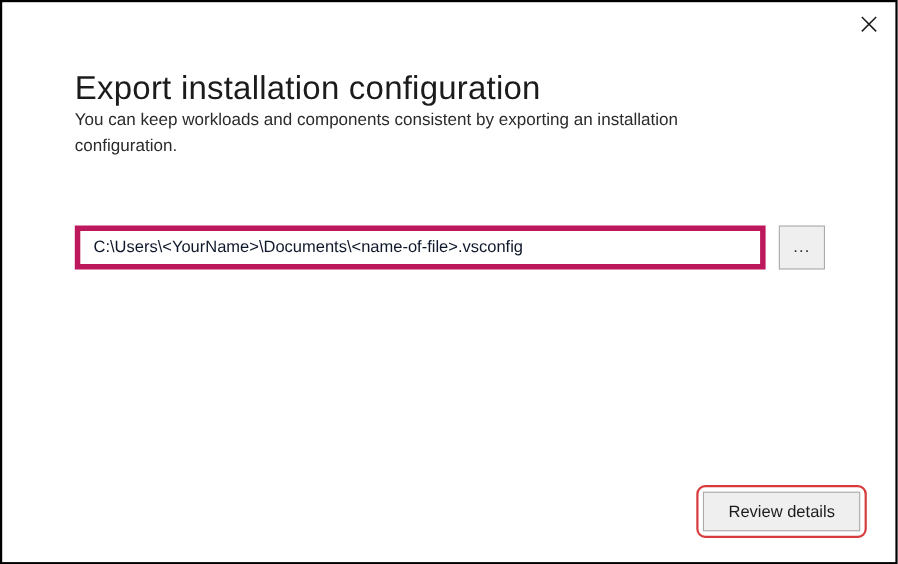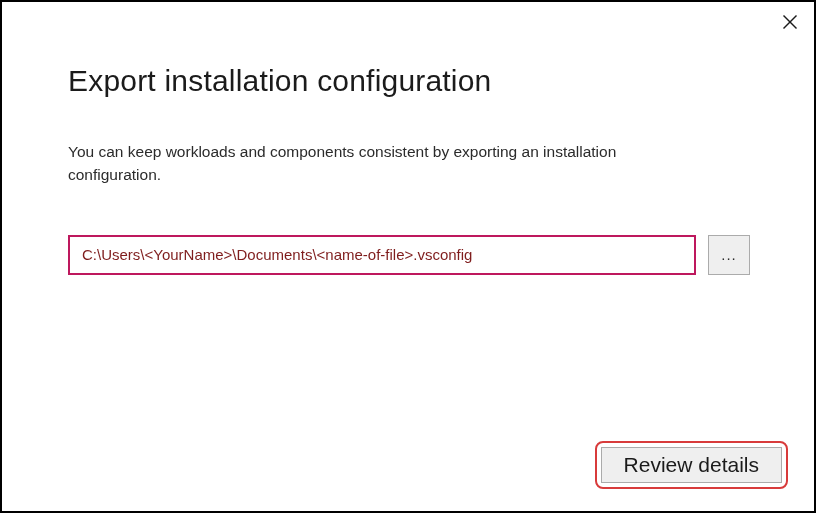--- a/index.html
+++ b/index.html
@@ -26,50 +26,49 @@
       border: none;
     }
     .close-btn svg { width: 16px; height: 16px; }
     .content {
       padding: 62px 64px 0 66px;
     }
     .title {
       font-size: 30px;
       font-weight: 350;
       color: #1b1b1b;
-      margin-bottom: 42px;
       letter-spacing: 0.2px;
     }
     .desc {
       font-size: 15.5px;
       font-weight: 400;
       color: #2b2b2b;
       line-height: 1.5;
-      margin-bottom: 48px;
+      margin-bottom: 60px;
       max-width: 620px;
     }
     .field-label {
       font-size: 15.5px;
       font-weight: 400;
       color: #2b2b2b;
       margin-bottom: 14px;
     }
     .input-row {
       display: flex;
       gap: 12px;
       align-items: stretch;
     }
     .path-input {
       flex: 1;
       height: 40px;
-      border: 2px solid #be185d;
+      border: 5px solid #be185d;
       padding: 0 12px;
       font-size: 15px;
       font-family: inherit;
-      color: #7f1d1d;
+      color: #0f172a;
       background: #fff;
       outline: none;
     }
     .browse-btn {
       width: 42px;
       height: 40px;
       border: 1px solid #ababab;
       background: #efefef;
       cursor: pointer;
       font-size: 15px;
@@ -90,21 +89,21 @@
       border-radius: 8px;
       padding: 4px;
       display: inline-block;
     }
     .review-btn {
       height: 36px;
       padding: 0 22px;
       border: 1px solid #ababab;
       background: #efefef;
       cursor: pointer;
-      font-size: 21px;
+      font-size: 15px;
       font-family: inherit;
       color: #1b1b1b;
     }
   </style>
 </head>
 <body>
 
 <button class="close-btn" aria-label="Close">
   <svg viewBox="0 0 16 16" stroke="#1b1b1b" stroke-width="1.4" fill="none">
     <line x1="1.5" y1="1.5" x2="14.5" y2="14.5"></line>

